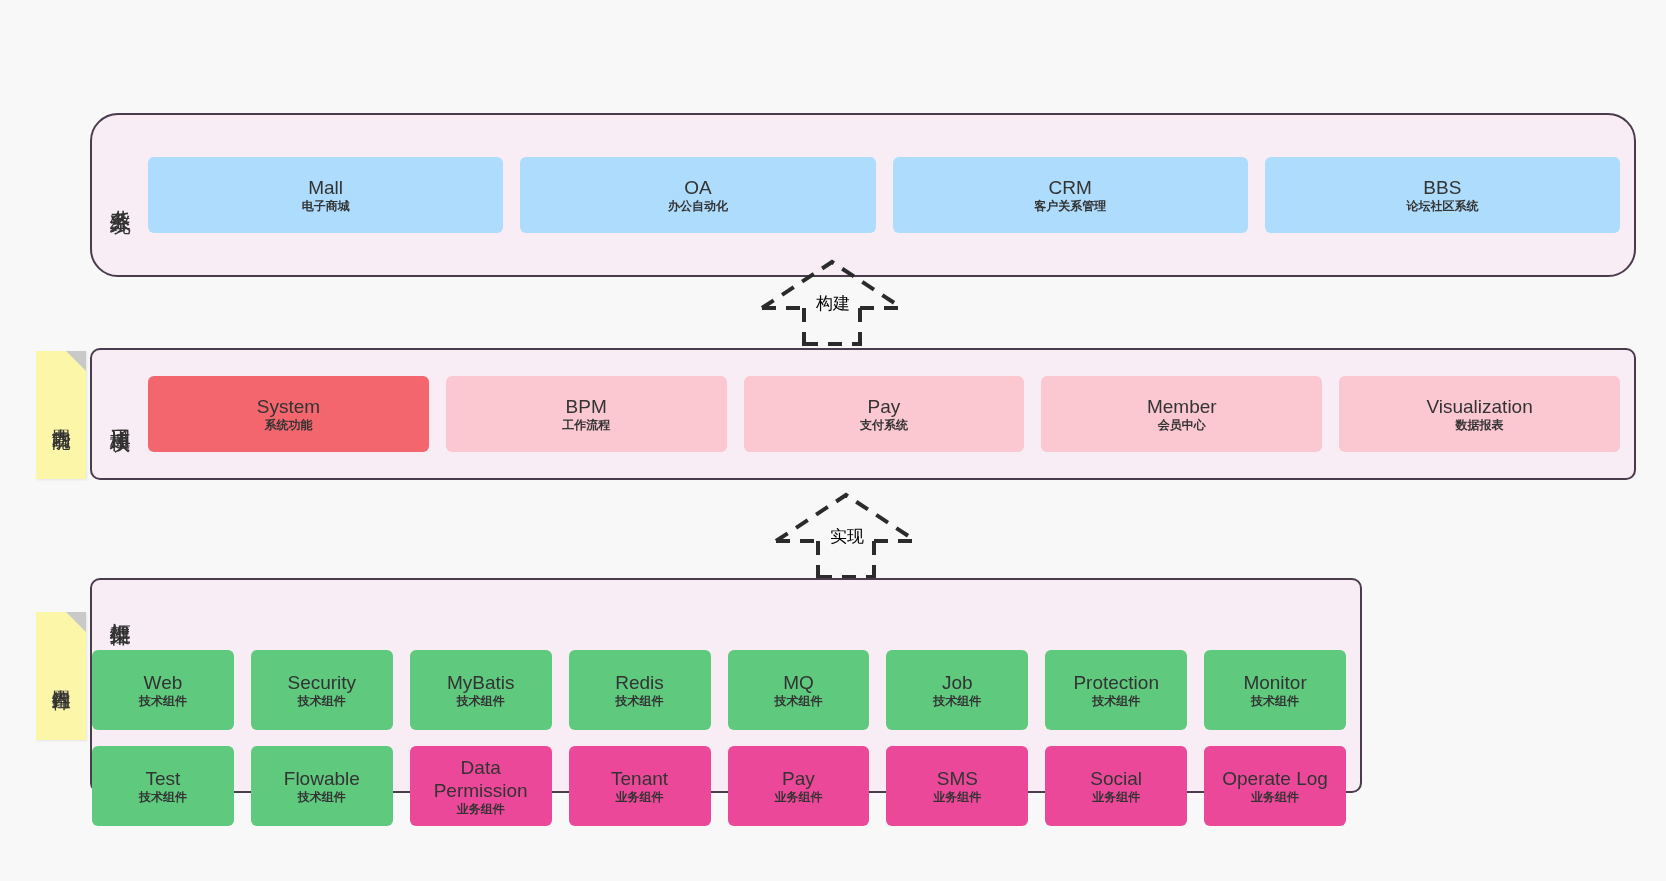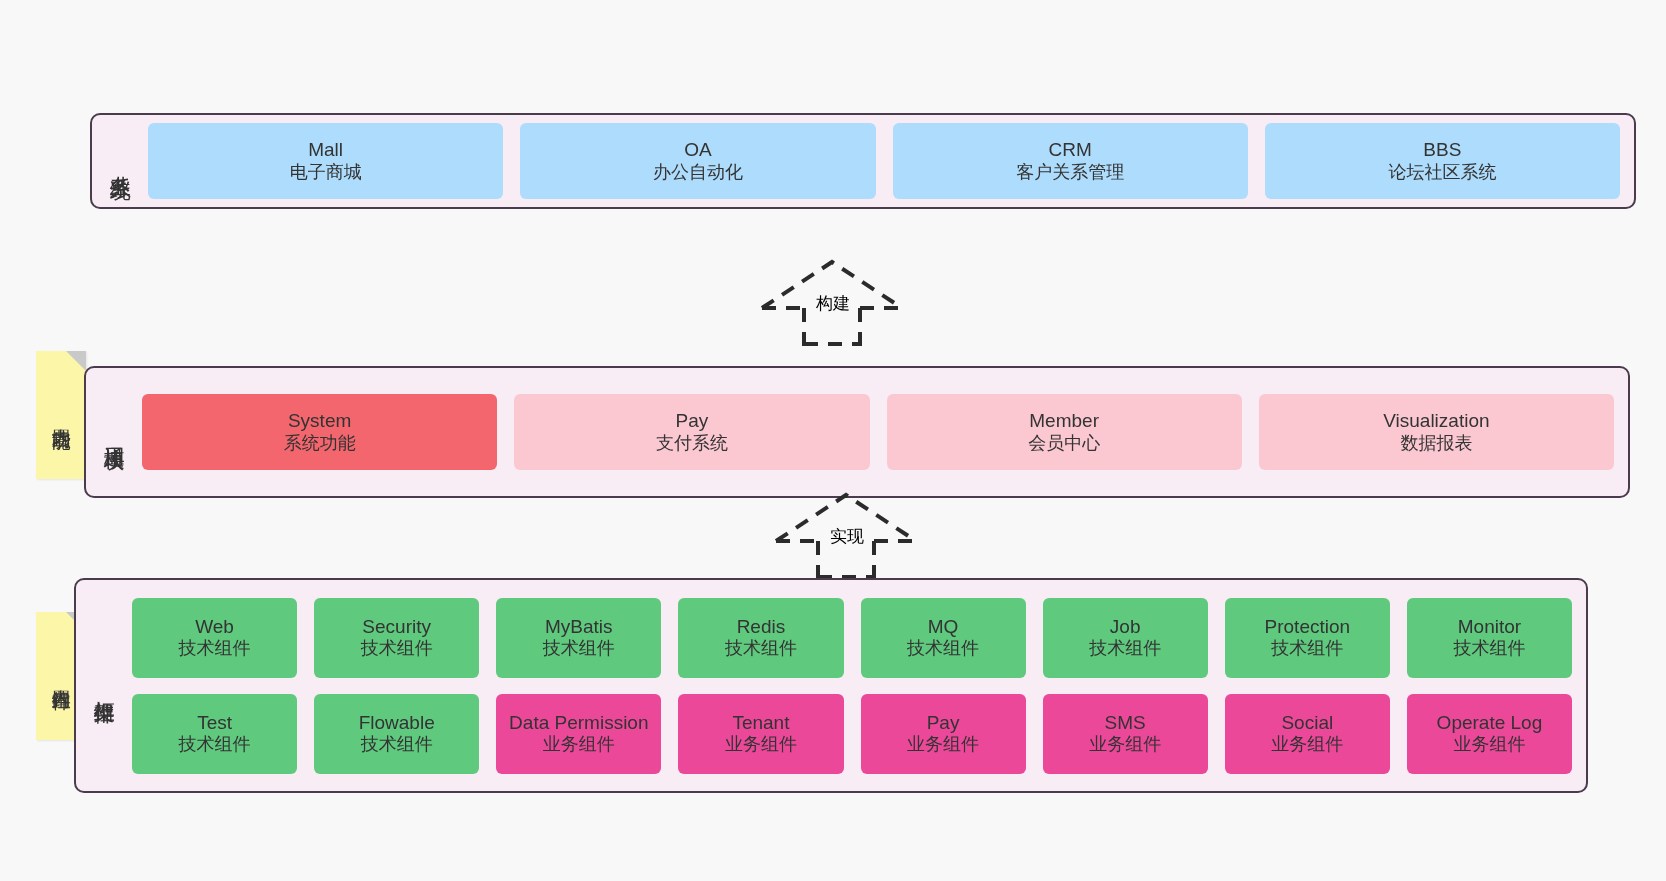--- a/index.html
+++ b/index.html
@@ -51,33 +51,33 @@
     display: flex;
     flex-direction: column;
     align-items: center;
     justify-content: center;
     text-align: center;
     color: #333;
     line-height: 1.22;
     padding: 4px 6px;
   }
   .cell .t1 { font-size: 19px; }
-  .cell .t2 { font-size: 18px; }
+  .cell .t2 { font-size: 12px; font-weight: bold; }
 
   
   .c-blue        { background: #aedcfc; }
   .c-red         { background: #f3666e; }
   .c-pink        { background: #fbc8d1; }
   .c-green       { background: #5fc97e; }
   .c-lightgreen  { background: #ec4899; }
 
   
-  #layer-business  { left: 90px;  top: 113px; width: 1546px; height: 96px; }
-  #layer-common    { left: 84px;  top: 348px; width: 1546px; height: 132px; margin-top: 18px; }
-  #layer-framework { left: 74px;  top: 578px; width: 1514px; height: 215px; }
+  #layer-business  { left: 90px;  top: 113px; width: 1546px; height: 164px; border-radius: 28px; }
+  #layer-common    { left: 90px;  top: 348px; width: 1546px; height: 132px; }
+  #layer-framework { left: 90px;  top: 578px; width: 1272px; height: 215px; flex-direction: column; }
   #layer-business  .layer-body { padding-top: 0; padding-bottom: 0; }
   #layer-common    .layer-body { padding-top: 0; padding-bottom: 0; }
   #layer-business  .row, #layer-common .row { height: 76px; }
   #layer-framework .row { height: 80px; }
 
   
   .sticky {
     position: absolute;
     width: 50px;
     background: #fcf7a8;
@@ -166,20 +166,24 @@
 
   <div class="layer" id="layer-common">
     <div class="layer-title">通用模块</div>
     <div class="layer-body">
       <div class="row">
         <div class="cell c-red">
           <span class="t1">System</span>
           <span class="t2">系统功能</span>
         </div>
         <div class="cell c-pink">
+          <span class="t1">BPM</span>
+          <span class="t2">工作流程</span>
+        </div>
+        <div class="cell c-pink">
           <span class="t1">Pay</span>
           <span class="t2">支付系统</span>
         </div>
         <div class="cell c-pink">
           <span class="t1">Member</span>
           <span class="t2">会员中心</span>
         </div>
         <div class="cell c-pink">
           <span class="t1">Visualization</span>
           <span class="t2">数据报表</span>

